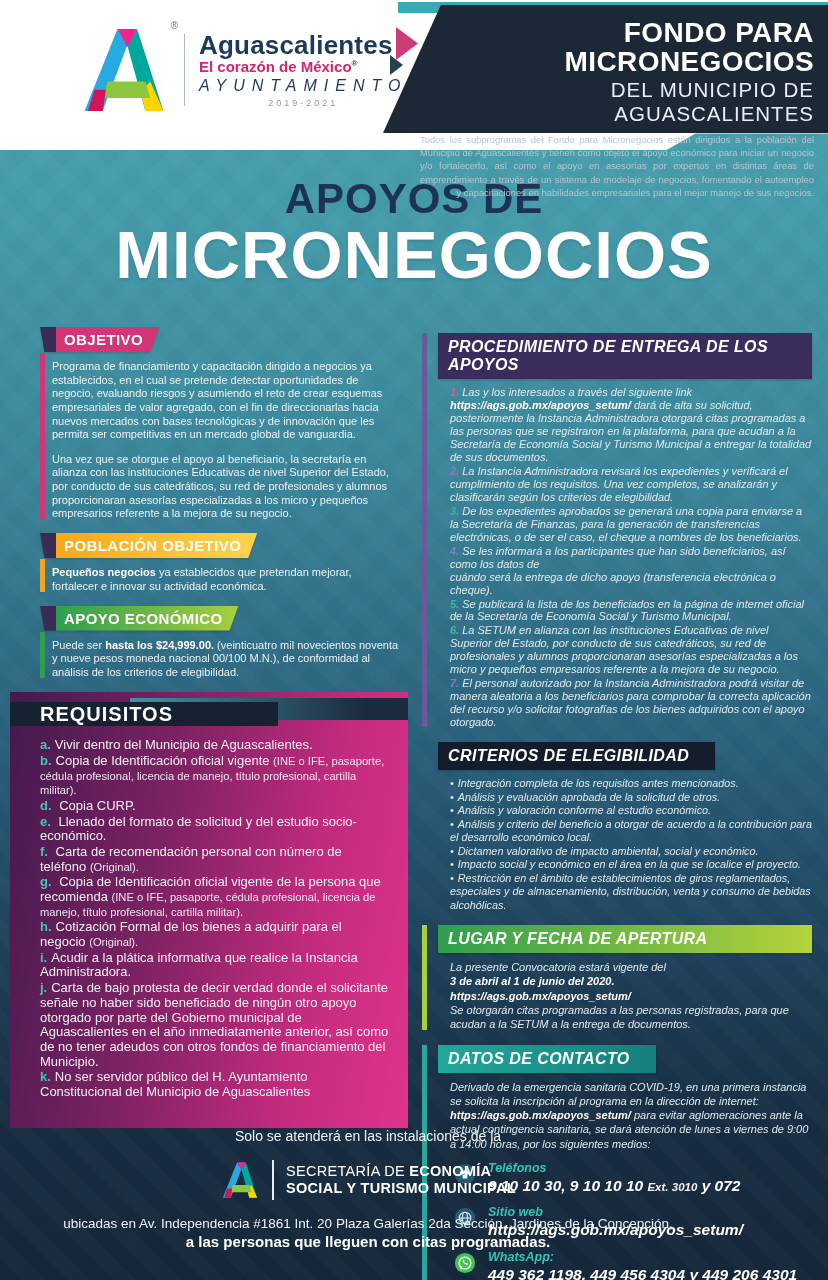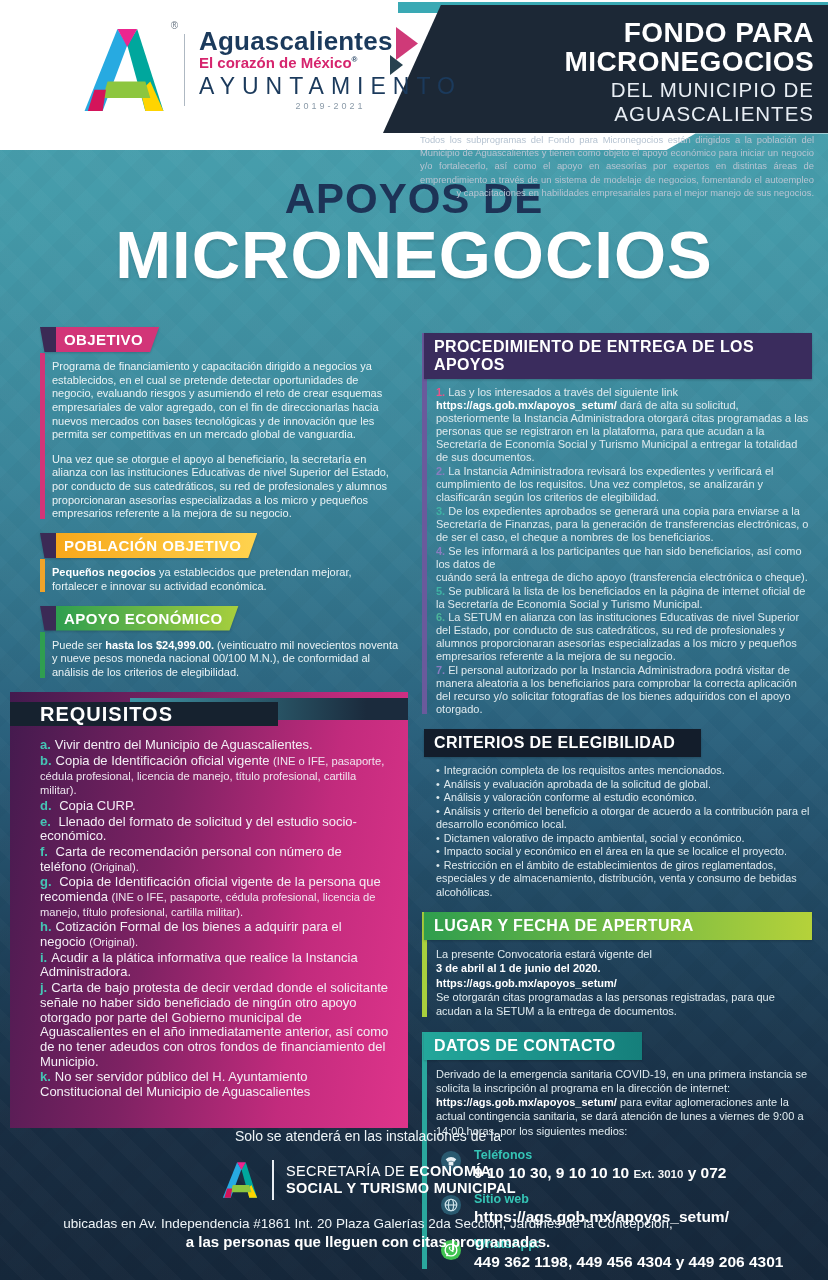--- a/index.html
+++ b/index.html
@@ -22,21 +22,21 @@
   .hdr-tri2{position:absolute;left:390px;top:55px;width:13px;height:20px;background:#27424f;
     clip-path:polygon(0 0,100% 50%,0 100%);z-index:4;}
   .logo-wrap{position:absolute;left:78px;top:22px;display:flex;align-items:center;gap:14px;}
   .logo-a{width:92px;height:96px;position:relative;}
   .logo-reg{position:absolute;right:-8px;top:-2px;font-size:10px;color:#6b7785;}
   .logo-div{width:1px;height:72px;background:#aeb8c2;}
   .logo-text{display:flex;flex-direction:column;line-height:1.05;}
   .logo-brand{font-size:26px;font-weight:bold;color:#1b3a5c;letter-spacing:.2px;}
   .logo-tag{font-size:15px;font-weight:bold;color:#d6256e;}
   .logo-tag sup{font-size:8px;color:#1b3a5c;}
-  .logo-gov{font-size:23px;color:#1b3a5c;letter-spacing:7px;margin-top:3px;}
+  .logo-gov{font-size:16px;color:#1b3a5c;letter-spacing:7px;margin-top:3px;font-style:italic;}
   .logo-years{font-size:9px;color:#8a9aa8;letter-spacing:3px;margin-top:4px;text-align:center;}
   .hdr-content{position:absolute;left:420px;right:14px;top:18px;z-index:5;text-align:right;}
   .hdr-title1{font-size:28px;font-weight:800;color:#ffffff;letter-spacing:.4px;line-height:1.05;}
   .hdr-title2{font-size:20.5px;color:#e8eef4;letter-spacing:1px;margin-top:1px;}
   .hdr-intro{margin-top:7px;font-size:9.4px;line-height:1.42;color:#b7c4d2;text-align:justify;text-align-last:right;}
   
   .hero{position:absolute;top:178px;left:0;width:828px;text-align:center;z-index:2;}
   .hero-l1{font-size:42px;font-weight:800;color:#1d3356;letter-spacing:1px;line-height:1;}
   .hero-l2{font-size:67px;font-weight:800;color:#ffffff;letter-spacing:1px;line-height:1.05;
     text-shadow:0 2px 3px rgba(0,0,0,.12);}
@@ -60,21 +60,21 @@
     padding:46px 18px 16px 30px;}
   .req-head{position:absolute;top:0;left:0;right:0;height:40px;}
   .req-teal{position:absolute;top:6px;left:120px;right:0;height:22px;
     background:linear-gradient(90deg,#3e95a5,#1b2b3d 85%);}
   .req-navy{position:absolute;top:10px;left:0;width:268px;height:24px;background:#16222f;
     display:flex;align-items:center;padding-left:30px;}
   .req-title{font-size:20px;font-weight:800;color:#fff;letter-spacing:1px;}
   .req-item{font-size:13px;line-height:1.13;color:#f3eef5;margin-bottom:1px;}
   .req-letter{font-weight:bold;color:#45c4b4;margin-right:4px;}
   
-  .rsec{position:relative;margin-bottom:13px;padding-left:14px;}
+  .rsec{position:relative;margin-bottom:13px;padding-left:28px;font-style:italic;}
   .rband{display:inline-block;margin-left:-12px;margin-bottom:7px;padding:5px 26px 5px 10px;
     font-size:16px;font-weight:800;color:#fff;letter-spacing:.4px;filter:drop-shadow(0 1px 1px rgba(0,0,0,.2));}
   .rband.full{display:block;}
   .num-item{font-size:11px;line-height:1.18;color:#dfeaee;margin-bottom:1px;}
   .num{font-weight:bold;margin-right:3px;}
   .bullet-item{font-size:10.8px;line-height:1.25;color:#dfeaee;}
   .bdot{margin-right:4px;}
   .lines div{font-size:11px;line-height:1.3;color:#dfeaee;}
   .contact-row{display:flex;gap:12px;margin:10px 0 0 4px;align-items:flex-start;}
   .cicon{flex:0 0 22px;height:22px;margin-top:2px;}
@@ -214,21 +214,21 @@
             <div class="num-item"><span class="num" style="color: rgb(63, 179, 165);">5.</span><span>Se publicará la lista de los beneficiados en la página de internet oficial de la Secretaría de Economía Social y Turismo Municipal.</span></div>
             <div class="num-item"><span class="num" style="color: rgb(77, 181, 154);">6.</span><span>La SETUM en alianza con las instituciones Educativas de nivel Superior del Estado, por conducto de sus catedráticos, su red de profesionales y alumnos proporcionaran asesorías especializadas a los micro y pequeños empresarios referente a la mejora de su negocio.</span></div>
             <div class="num-item"><span class="num" style="color: rgb(138, 124, 192);">7.</span><span>El personal autorizado por la Instancia Administradora podrá visitar de manera aleatoria a los beneficiarios para comprobar la correcta aplicación del recurso y/o solicitar fotografías de los bienes adquiridos con el apoyo otorgado.</span></div>
           </div>
       </div>
 
       <div class="rsec">
         <div class="rband" style="background: rgb(19, 29, 43);">CRITERIOS DE ELEGIBILIDAD</div>
         <div>
             <div class="bullet-item"><span class="bdot">•</span><span>Integración completa de los requisitos antes mencionados.</span></div>
-            <div class="bullet-item"><span class="bdot">•</span><span>Análisis y evaluación aprobada de la solicitud de global.</span></div>
+            <div class="bullet-item"><span class="bdot">•</span><span>Análisis y evaluación aprobada de la solicitud de otros.</span></div>
             <div class="bullet-item"><span class="bdot">•</span><span>Análisis y valoración conforme al estudio económico.</span></div>
             <div class="bullet-item"><span class="bdot">•</span><span>Análisis y criterio del beneficio a otorgar de acuerdo a la contribución para el desarrollo económico local.</span></div>
             <div class="bullet-item"><span class="bdot">•</span><span>Dictamen valorativo de impacto ambiental, social y económico.</span></div>
             <div class="bullet-item"><span class="bdot">•</span><span>Impacto social y económico en el área en la que se localice el proyecto.</span></div>
             <div class="bullet-item"><span class="bdot">•</span><span>Restricción en el ámbito de establecimientos de giros reglamentados, especiales y de almacenamiento, distribución, venta y consumo de bebidas alcohólicas.</span></div>
           </div>
       </div>
 
       <div class="rsec">
         <div class="vbar" style="top: 0px; background: rgb(168, 207, 61);"></div>

